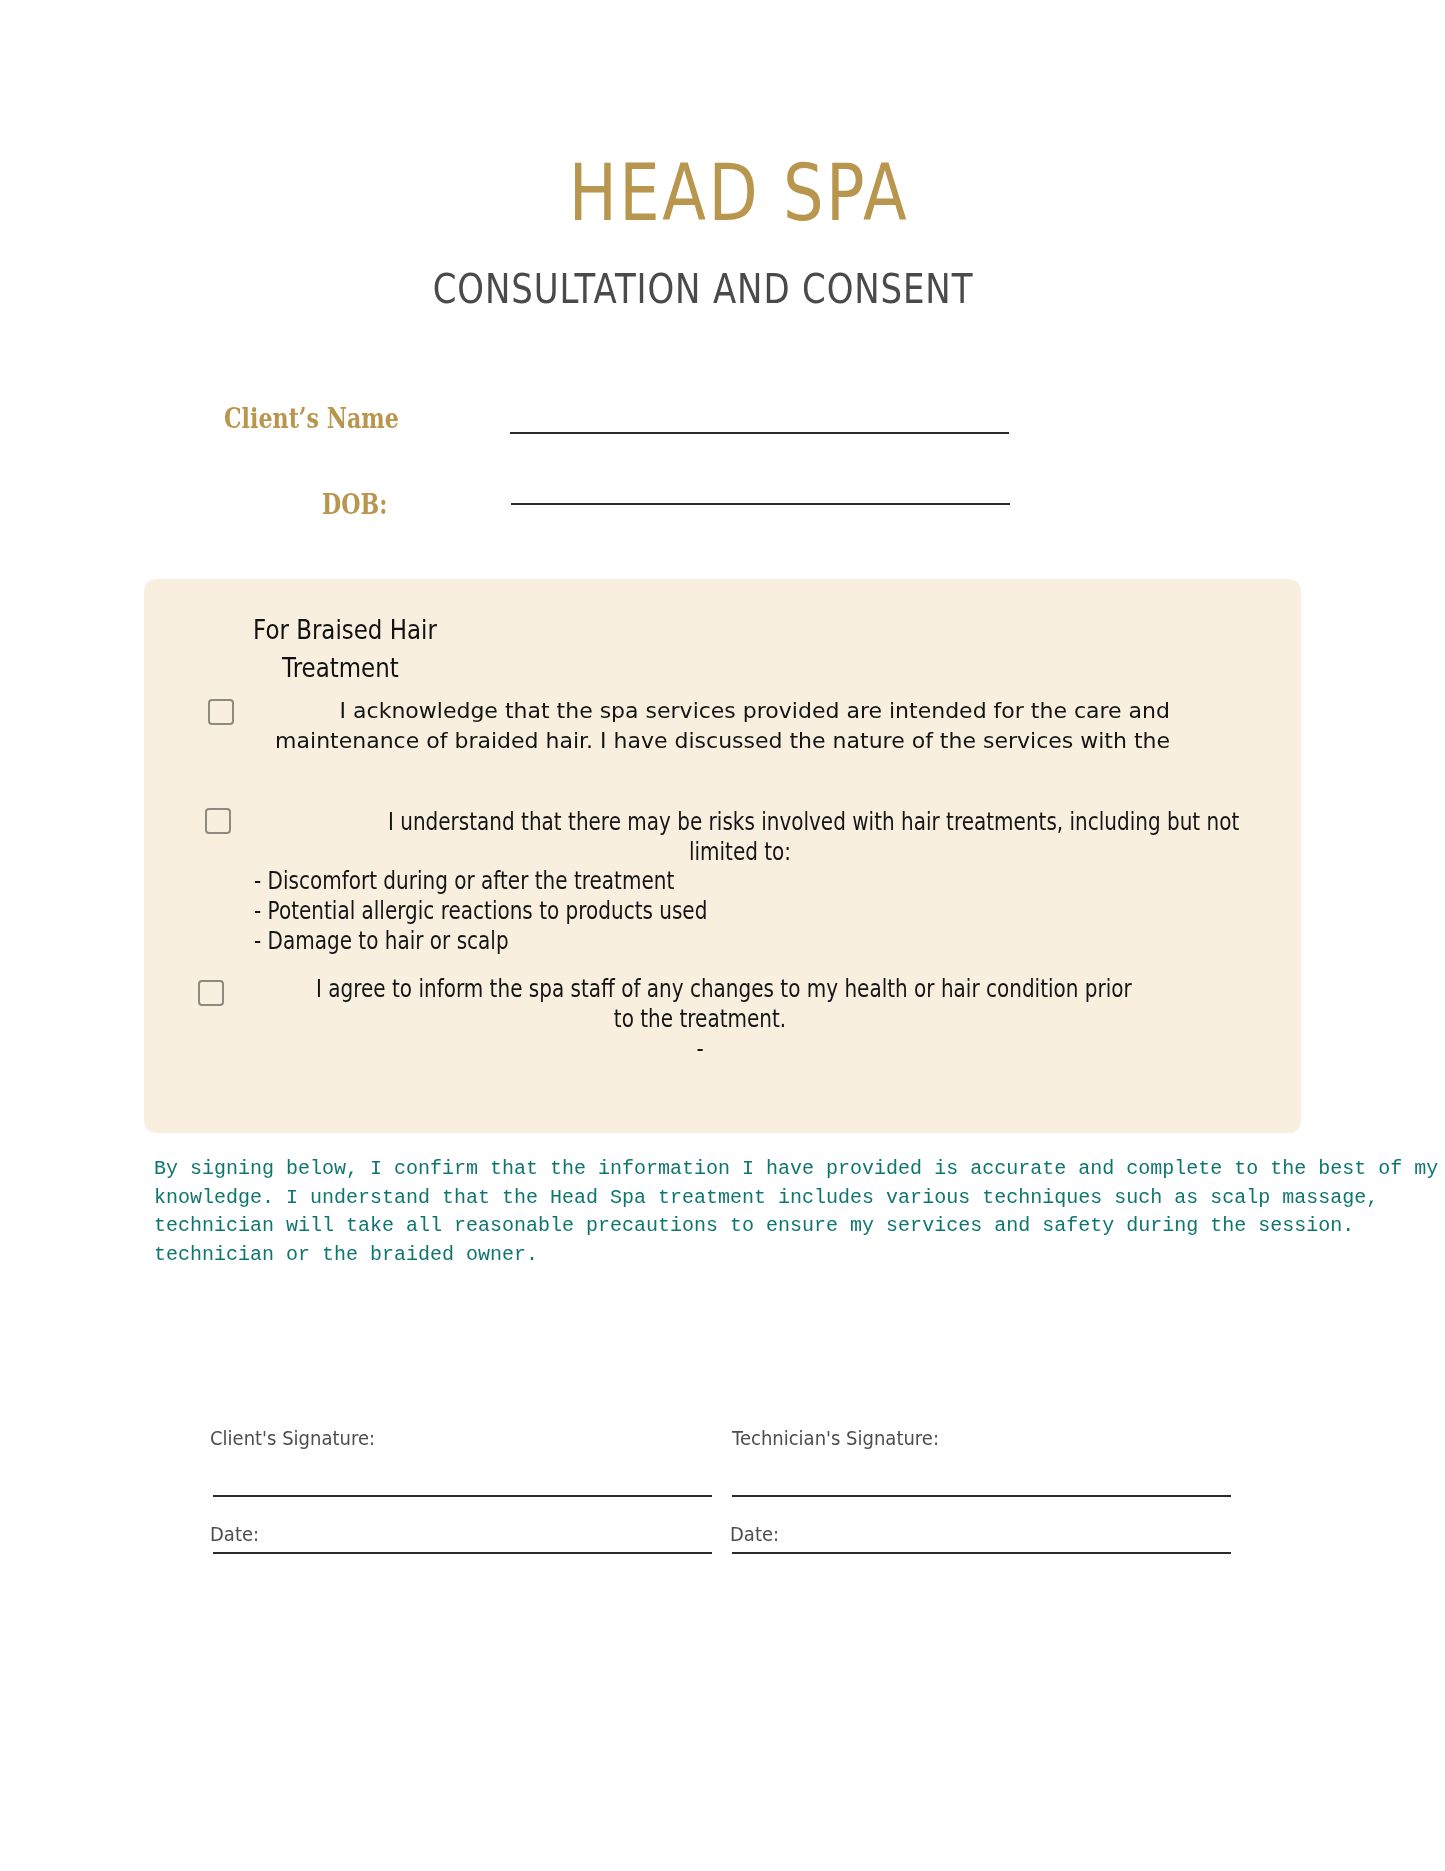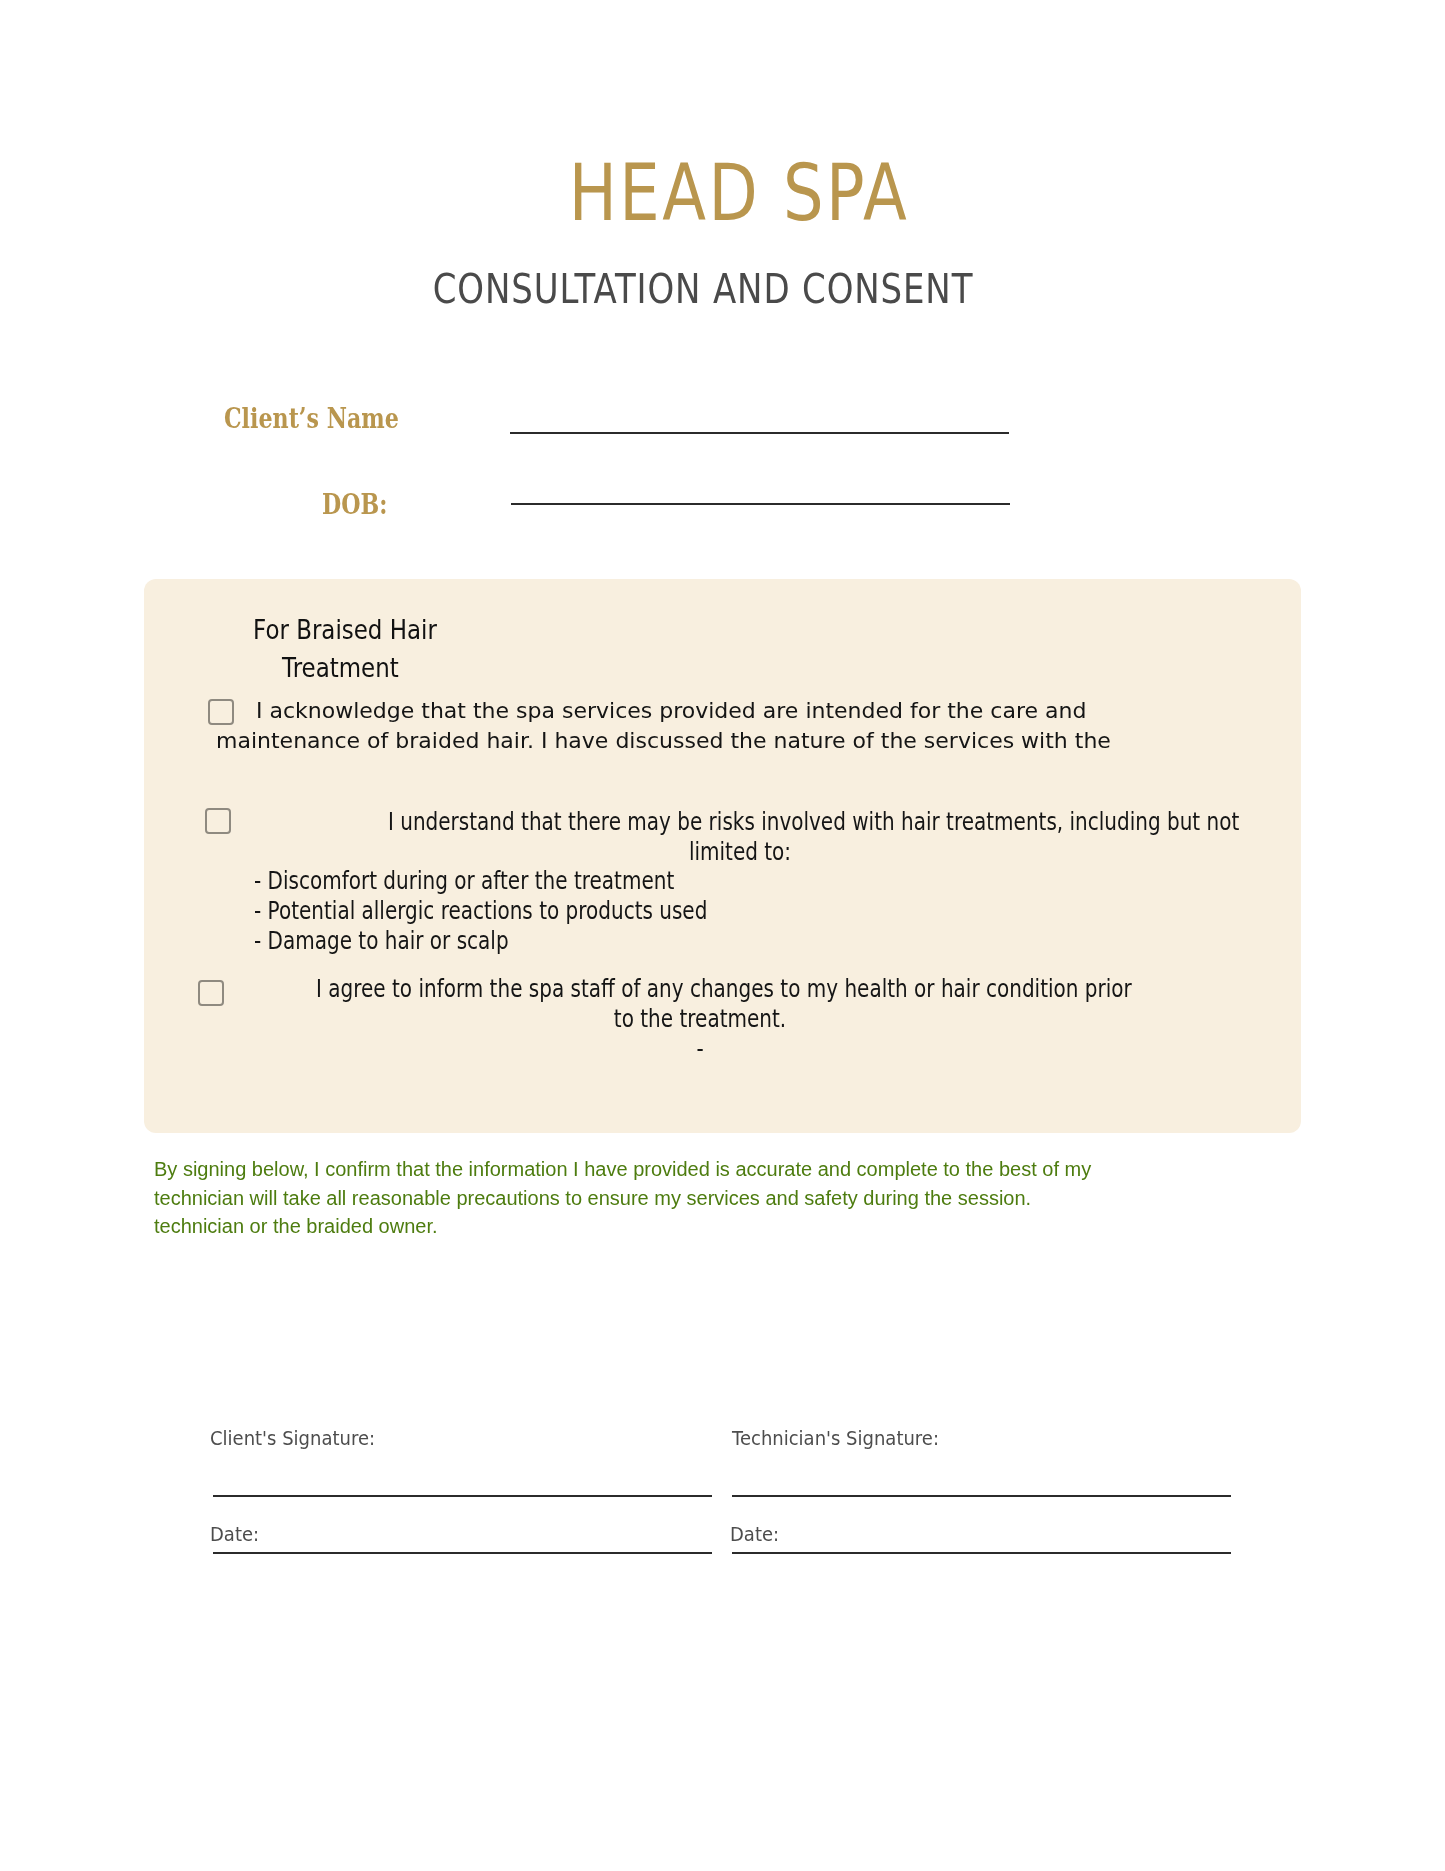--- a/index.html
+++ b/index.html
@@ -5,24 +5,24 @@
   html, body { margin:0; padding:0; background:#ffffff; }
   body { width:1445px; height:1871px; position:relative; overflow:hidden; font-family:"Liberation Sans", sans-serif; }
   .abs { position:absolute; }
   .title { left:0; width:1478px; top:148px; text-align:center; font-family:"DejaVu Sans", sans-serif; font-weight:normal; font-size:78px; letter-spacing:3px; color:#B9964E; transform:scaleX(0.82); transform-origin:739px 0; white-space:nowrap; }
   .subtitle { left:0; width:1406px; top:266px; text-align:center; font-family:"DejaVu Sans", sans-serif; font-size:40px; color:#4a4a4a; letter-spacing:1px; transform:scaleX(0.85); transform-origin:703px 0; white-space:nowrap; }
   .field-label { font-family:"DejaVu Serif", serif; font-weight:bold; color:#B9964E; font-size:27px; transform:scaleX(0.82); transform-origin:0 0; white-space:nowrap; }
   .field-line { height:2px; background:#2b2b2b; }
   .panel { left:144px; top:579px; width:1157px; height:554px; background:#F8EFDF; border-radius:12px; }
   .section-title { font-family:"DejaVu Sans", sans-serif; font-size:27px; color:#111; transform:scaleX(0.85); transform-origin:0 0; white-space:nowrap; }
   .checkbox { width:26px; height:26px; border:2px solid #8f8a80; border-radius:4px; background:#F8EFDF; box-sizing:border-box; cursor:pointer; }
-  .ack { font-family:"DejaVu Sans", sans-serif; font-size:22px; color:#151515; text-align:left; line-height:30px; white-space:nowrap; }
+  .ack { font-family:"DejaVu Sans", sans-serif; font-size:22px; color:#151515; text-align:right; line-height:30px; white-space:nowrap; }
   .ack2 { font-family:"DejaVu Sans", sans-serif; font-size:25px; color:#151515; text-align:center; line-height:30px; white-space:nowrap; transform:scaleX(0.8); }
   .bullet { font-family:"DejaVu Sans", sans-serif; font-size:25px; color:#151515; line-height:30px; white-space:nowrap; transform:scaleX(0.8); transform-origin:0 0; }
-  .para { left:154px; top:1155px; width:1150px; font-family:Liberation Sans, sans-serif; font-size:20px; color:#4d7c0f; line-height:28.7px; }
+  .para { left:154px; top:1155px; width:1150px; font-family:Liberation Mono, monospace; font-size:20px; color:#0f766e; line-height:28.7px; }
   .para p { margin:0; white-space:nowrap; }
   .sig-label { font-family:"DejaVu Sans", sans-serif; font-size:20px; color:#4d4d4d; white-space:nowrap; transform:scaleX(0.9); transform-origin:0 0; }
   .sig-line { height:2px; background:#2b2b2b; width:499px; }
 </style>
 </head>
 <body>
 
 <div class="abs title">HEAD SPA</div>
 <div class="abs subtitle">CONSULTATION AND CONSENT</div>
 
@@ -53,20 +53,21 @@
 
 <div class="abs checkbox" style="left:198px; top:980px;"></div>
 <div class="abs ack2" style="left:200px; width:1000px; top:974px; transform-origin:500px 0;">
   <div style="padding-left:20px;">I agree to inform the spa staff of any changes to my health or hair condition prior</div>
   <div>to the treatment.</div>
   <div>-</div>
 </div>
 
 <div class="abs para">
   <p>By signing below, I confirm that the information I have provided is accurate and complete to the best of my</p>
+  <p>knowledge. I understand that the Head Spa treatment includes various techniques such as scalp massage,</p>
   <p>technician will take all reasonable precautions to ensure my services and safety during the session.</p>
   <p>technician or the braided owner.</p>
 </div>
 
 <div class="abs sig-label" style="left:210px; top:1426px;">Client's Signature:</div>
 <div class="abs sig-label" style="left:732px; top:1426px;">Technician's Signature:</div>
 <div class="abs sig-line" style="left:213px; top:1495px;"></div>
 <div class="abs sig-line" style="left:732px; top:1495px;"></div>
 
 <div class="abs sig-label" style="left:210px; top:1522px;">Date:</div>

